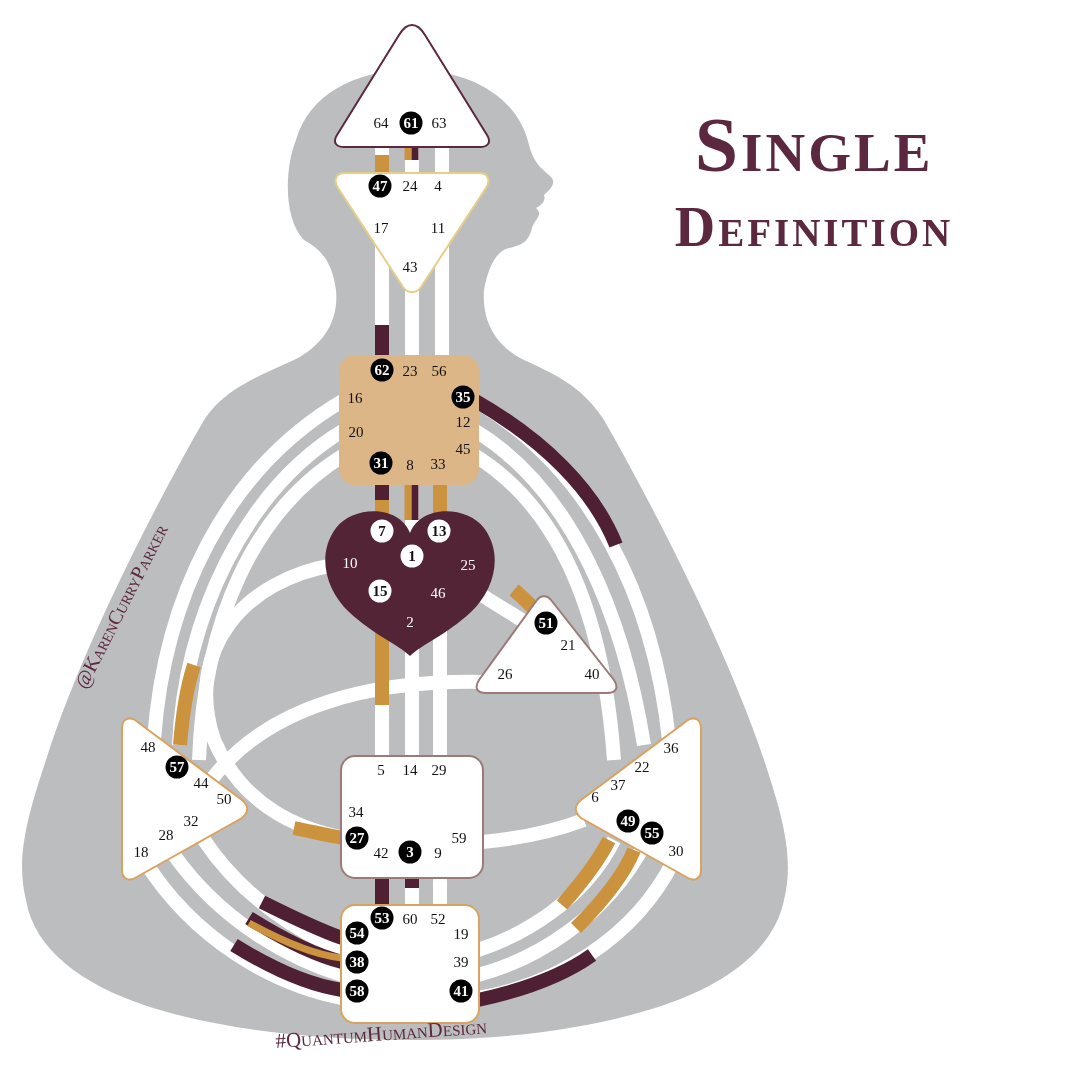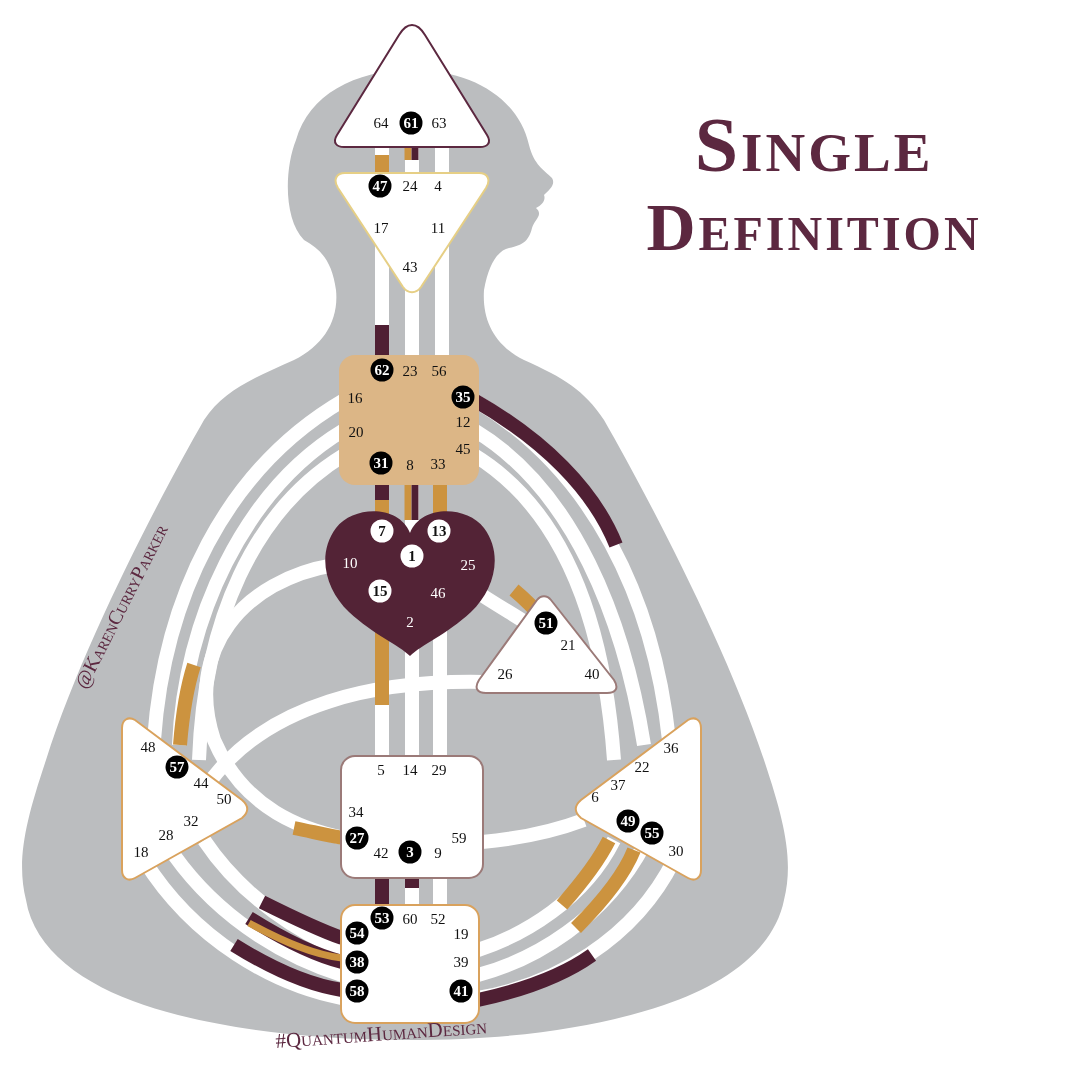--- a/index.html
+++ b/index.html
@@ -1,20 +1,20 @@
 <!DOCTYPE html>
 <html><head>
 <meta charset="utf-8">
 <style>
   html, body { margin:0; padding:0; background:#ffffff; }
   body { width:1080px; height:1080px; position:relative; overflow:hidden; font-family:"Liberation Serif", "DejaVu Serif", serif; }
   #stage { position:absolute; left:4px; top:0; width:1080px; height:1080px; }
   .title { position:absolute; left:560px; top:60px; width:500px; text-align:center; color:#5c2840; font-family:"Liberation Serif", serif; font-weight:bold; font-variant:small-caps; letter-spacing:3px; line-height:82px; }
   .title .l1 { font-size:78px; display:block;margin-top:44px; }
-  .title .l2 { font-size:68px; display:block; }
+  .title .l2 { font-size:56px; display:block; }
   .gate-txt { font-family:"Liberation Serif", serif; font-size:15px; }
   .watermark { font-family:"Liberation Serif", serif; font-variant:small-caps; fill:#5c2840; }
 </style>
 </head>
 <body>
 
 <div id="stage">
   <svg width="1080" height="1080" viewBox="0 0 1080 1080">
     <defs>
       <clipPath id="bodyclip">

